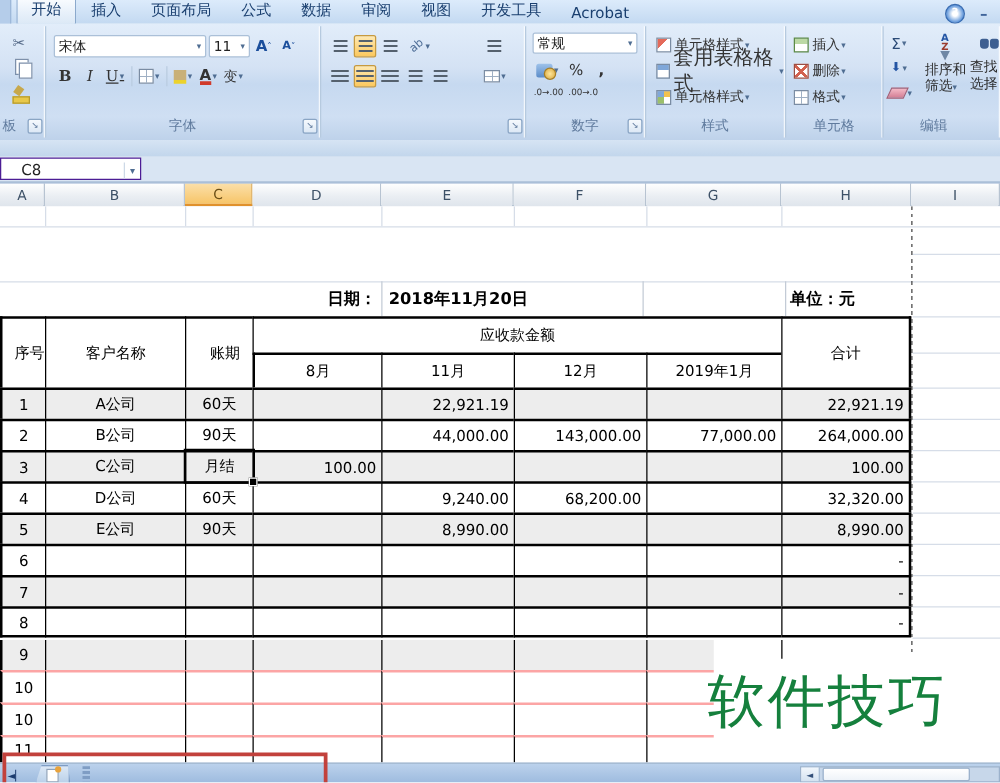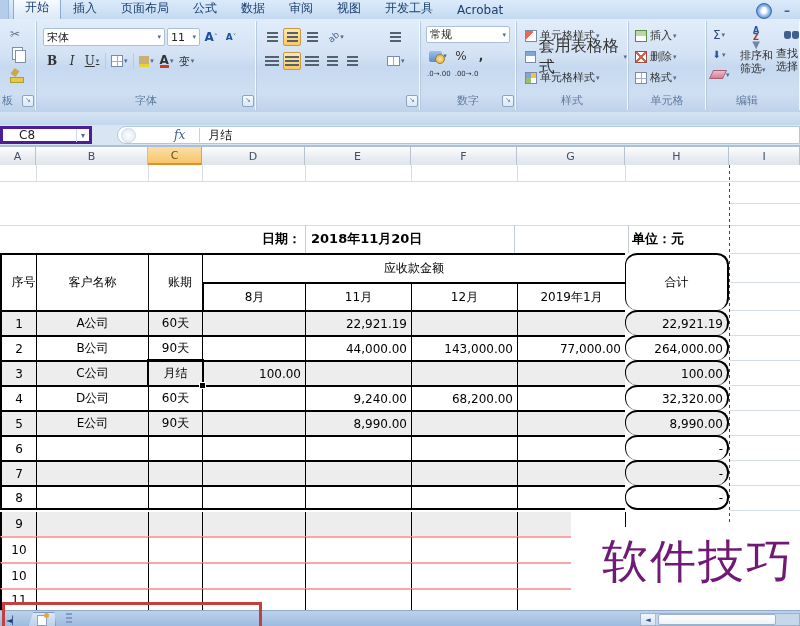--- a/index.html
+++ b/index.html
@@ -67,22 +67,22 @@
   .azicon b.z{color:#9a3b2e;}
   .funnel{color:#6f87a5;font-size:10px;line-height:8px;}
   .binoc{display:flex;gap:1px;}
   .binoc i{width:7px;height:8px;background:#3e5f91;border-radius:2px 2px 3px 3px;display:block;}
   .two-line{font-size:11px;color:#2b2b2b;text-align:left;line-height:13px;white-space:nowrap;}
 
   
   .band{position:absolute;left:0;top:112px;width:800px;height:13px;
         background:linear-gradient(#d6e4f4,#c2d6ec);border-bottom:1px solid #aec4de;}
   .fbar{position:absolute;left:0;top:125px;width:800px;height:20px;background:#d9e5f3;border-bottom:2px solid #aabfd8;}
-  .namebox{position:absolute;left:0;top:1px;width:92px;height:18px;background:#fff;border:3px solid #4c1d95;
-           box-sizing:border-box;font-size:12px;color:#222;display:flex;align-items:center;}
+  .namebox{position:absolute;left:0;top:1px;width:113px;height:18px;background:#fff;border:1px solid #4c1d95;
+           box-sizing:border-box;font-size:12px;color:#222;display:flex;align-items:flex-end;}
   .namebox .nm{padding-left:16px;}
   .namebox .arr{margin-left:auto;font-size:8px;color:#4f6d92;border-left:1px solid #cdd9e7;padding:2px 4px;}
   .fxstrip{position:absolute;left:117px;right:0;top:1px;height:18px;background:#fff;border:1px solid #b4c6da;
            border-radius:9px 0 0 9px;box-sizing:border-box;display:flex;align-items:center;}
   .fxcircle{width:13px;height:13px;border-radius:50%;margin-left:3px;background:radial-gradient(#ffffff,#d9e5f2);border:1px solid #ccd8e6;}
   .fxlabel{font-family:"DejaVu Serif",serif;font-style:italic;font-size:12px;color:#41618d;margin-left:38px;}
   .fxdiv{width:1px;height:14px;background:#c6d2e0;margin-left:14px;}
   .fxcontent{font-size:12px;color:#111;margin-left:8px;}
 
   
@@ -96,21 +96,21 @@
   
   .grid{position:absolute;left:0;top:165px;width:800px;height:445px;background:#fff;overflow:hidden;}
   .gl{position:absolute;background:#d6dde8;}
   .titlecell{position:absolute;left:0;top:16px;width:729px;height:44px;display:flex;align-items:center;justify-content:center;
              font-size:24px;font-weight:bold;letter-spacing:3px;color:#000;}
   .datecell{position:absolute;top:60px;height:28px;display:flex;align-items:center;font-size:13px;font-weight:bold;color:#000;}
   .sheet-table{position:absolute;left:0;top:88px;width:729px;border-collapse:separate;border-spacing:0;table-layout:fixed;background:#fff;}
   .sheet-table td{box-sizing:border-box;border-left:1px solid #000;border-top:2px solid #000;
                   overflow:hidden;white-space:nowrap;font-size:12px;color:#000;padding:0;}
   .sheet-table td:first-child{border-left-width:2px;}
-  .sheet-table td.last{border-right:2px solid #000;border-radius:12px;}
+  .sheet-table td.last{border-right:2px solid #000;}
   .sheet-table tr.bot td{border-bottom:2px solid #000;}
   .hc{text-align:center;font-size:13px;}
   .stack{display:inline-block;width:15px;line-height:15px;text-align:center;}
   .tc{text-align:center;}
   .tn{text-align:right;padding-right:4px !important;}
   tr.band-row td{background:#ededed;}
   td.selc{position:relative;overflow:visible !important;}
   .selframe{position:absolute;left:-2px;top:-3px;right:-2px;bottom:-2px;border:2px solid #000;pointer-events:none;z-index:4;}
   .selhandle{position:absolute;right:-4px;bottom:-4px;width:5px;height:5px;background:#000;border:1px solid #fff;z-index:5;}
   .tail-table{position:absolute;left:0;top:347px;width:625px;border-collapse:separate;border-spacing:0;table-layout:fixed;background:#fff;}
@@ -403,26 +403,20 @@
       <div class="glabel" style="text-align:left;padding-left:30px">编辑</div>
     </div>
   </div>
 
   <div class="band"></div>
 
   <div class="fbar">
     <div class="namebox">
       <span class="nm">C8</span>
       <span class="arr">▾</span>
-    </div>
-    <div class="fxstrip">
-      <span class="fxcircle"></span>
-      <span class="fxlabel">fx</span>
-      <span class="fxdiv"></span>
-      <span class="fxcontent">月结</span>
     </div>
   </div>
 
   <div class="colheads">
       <div class="colh" style="width: 36px;">A</div>
       <div class="colh" style="width: 112px;">B</div>
       <div class="colh sel" style="width: 54px;">C</div>
       <div class="colh" style="width: 103px;">D</div>
       <div class="colh" style="width: 106px;">E</div>
       <div class="colh" style="width: 106px;">F</div>
@@ -620,21 +614,21 @@
             <td class="tc"></td>
             <td class="tc"></td>
             <td class="tc"></td>
           </tr>
         </tbody>
     </table>
 
     <div class="whiteout"></div>
     <div class="remnant"></div>
     <div class="dashline"></div>
-    <div class="watermark" style="color: #701a75; margin-left: 36px;">软件技巧</div>
+    <div class="watermark" style="color: #15803d;">软件技巧</div>
   </div>
 
   <div class="sheetbar">
     <div class="navbtn">◄▏</div>
     <div class="instab">
         <span class="insico"></span>
       </div>
     <div class="splitter"></div>
     <div class="hscroll">
       <div class="scrollarrow">◄</div>

